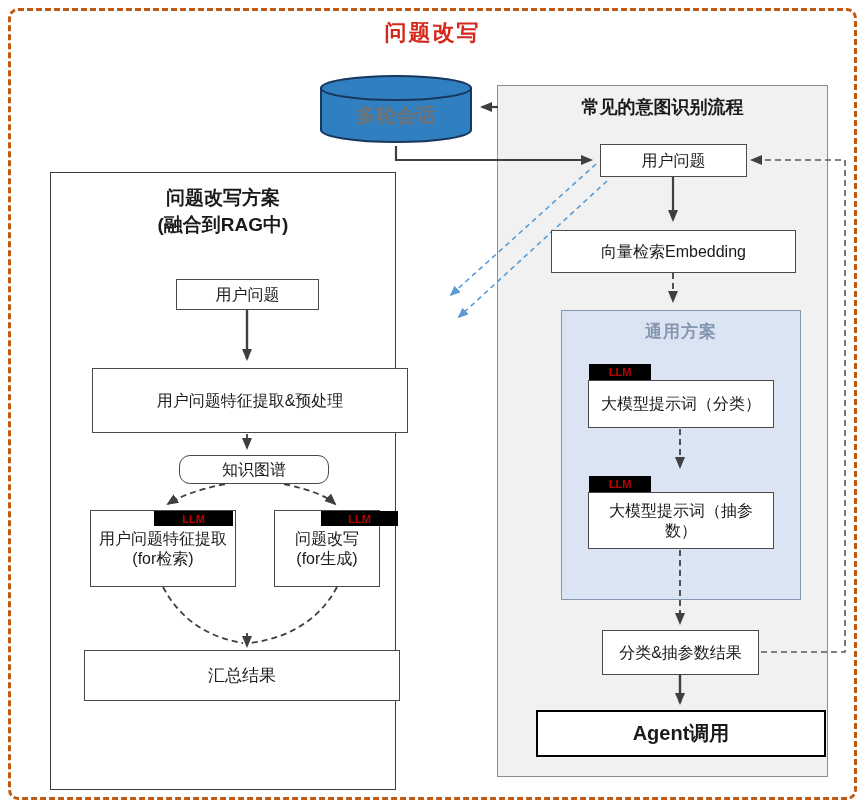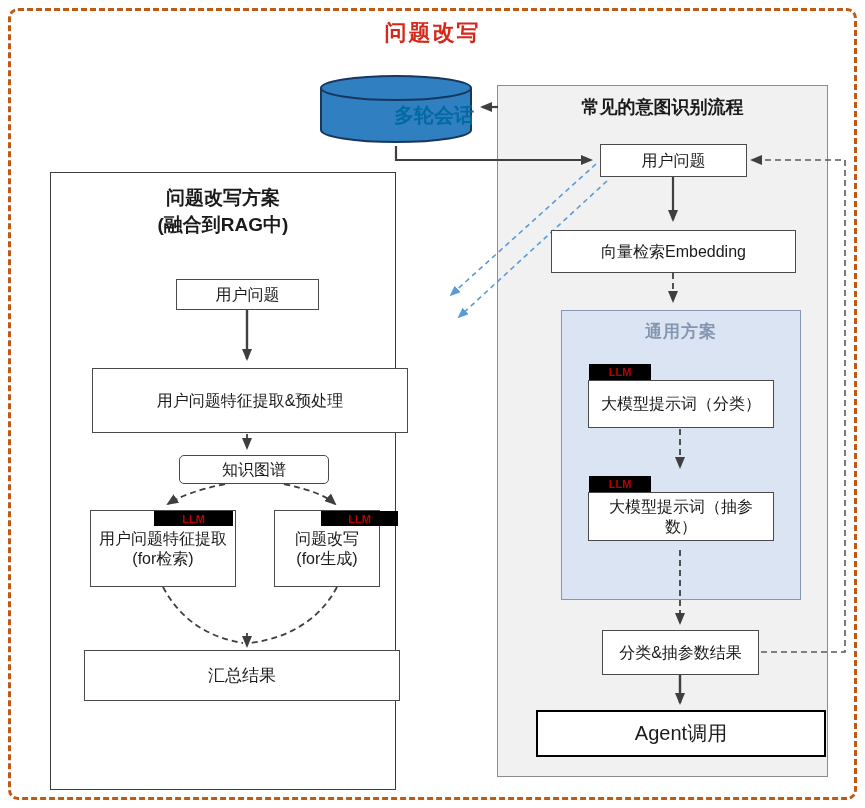--- a/index.html
+++ b/index.html
@@ -15,28 +15,28 @@
   .blue-panel{left:561px;top:310px;width:240px;height:290px;background:#dbe4f2;border:1.5px solid #8496b0;z-index:2}
 
   .panel-title{width:100%;text-align:center;font-weight:700}
   .left-panel .panel-title{padding-top:12px;font-size:19px;line-height:1.4}
   .right-panel .panel-title{padding-top:9px;font-size:18px}
   .blue-panel .panel-title{padding-top:9px;font-size:17px;color:#8496b0;letter-spacing:1px}
 
   svg.connectors{position:absolute;left:0;top:0;z-index:2;pointer-events:none}
 
   .box{position:absolute;background:#fff;border:1.4px solid #4a4a4a;display:flex;flex-direction:column;align-items:center;justify-content:center;text-align:center;font-size:16px;line-height:1.25;z-index:3}
-  .box.rounded{border-radius:5px}
+  .box.rounded{border-radius:11px}
   .box.big{font-size:17px}
-  .agent-box{font-size:20px;font-weight:400;border:2px solid #000}
+  .agent-box{font-size:20px;font-weight:700;border:2px solid #000}
 
   .llm-tag{position:absolute;background:#000000;color:#c00000;font-size:11px;font-weight:700;display:flex;align-items:center;justify-content:center;z-index:4}
 
   .cylinder{position:absolute;left:318px;top:74px;width:156px;height:72px;z-index:3}
-  .cyl-label{position:absolute;left:0;top:28px;width:100%;text-align:right;font-size:20px;font-weight:700;color:#0369a1}
+  .cyl-label{position:absolute;left:0;top:28px;width:100%;text-align:center;font-size:20px;font-weight:700;color:#737373}
 </style>
 </head>
 <body>
 
 <div class="stage">
 
   <div class="frame"></div>
 
   <div class="main-title">问题改写</div>
 
@@ -116,19 +116,19 @@
   <div class="box big" style="left:84px;top:650px;width:316px;height:51px">汇总结果</div>
 
   <div class="box" style="left:600px;top:144px;width:147px;height:33px">用户问题</div>
 
   <div class="box" style="left:551px;top:230px;width:245px;height:43px">向量检索Embedding</div>
 
   <div class="llm-tag" style="left:589px;top:364px;width:62px;height:16px">LLM</div>
   <div class="box" style="left:588px;top:380px;width:186px;height:48px">大模型提示词（分类）</div>
 
   <div class="llm-tag" style="left:589px;top:476px;width:62px;height:16px">LLM</div>
-  <div class="box" style="left:588px;top:492px;width:186px;height:49px;padding:0 6px">大模型提示词（抽参数）</div>
+  <div class="box" style="left:588px;top:492px;width:186px;height:57px;padding:0 6px">大模型提示词（抽参数）</div>
 
   <div class="box" style="left:602px;top:630px;width:157px;height:45px;padding:0 12px">分类&amp;抽参数结果</div>
 
   <div class="box agent-box" style="left:536px;top:710px;width:290px;height:47px">Agent调用</div>
 
 </div>
 
 </body></html>

